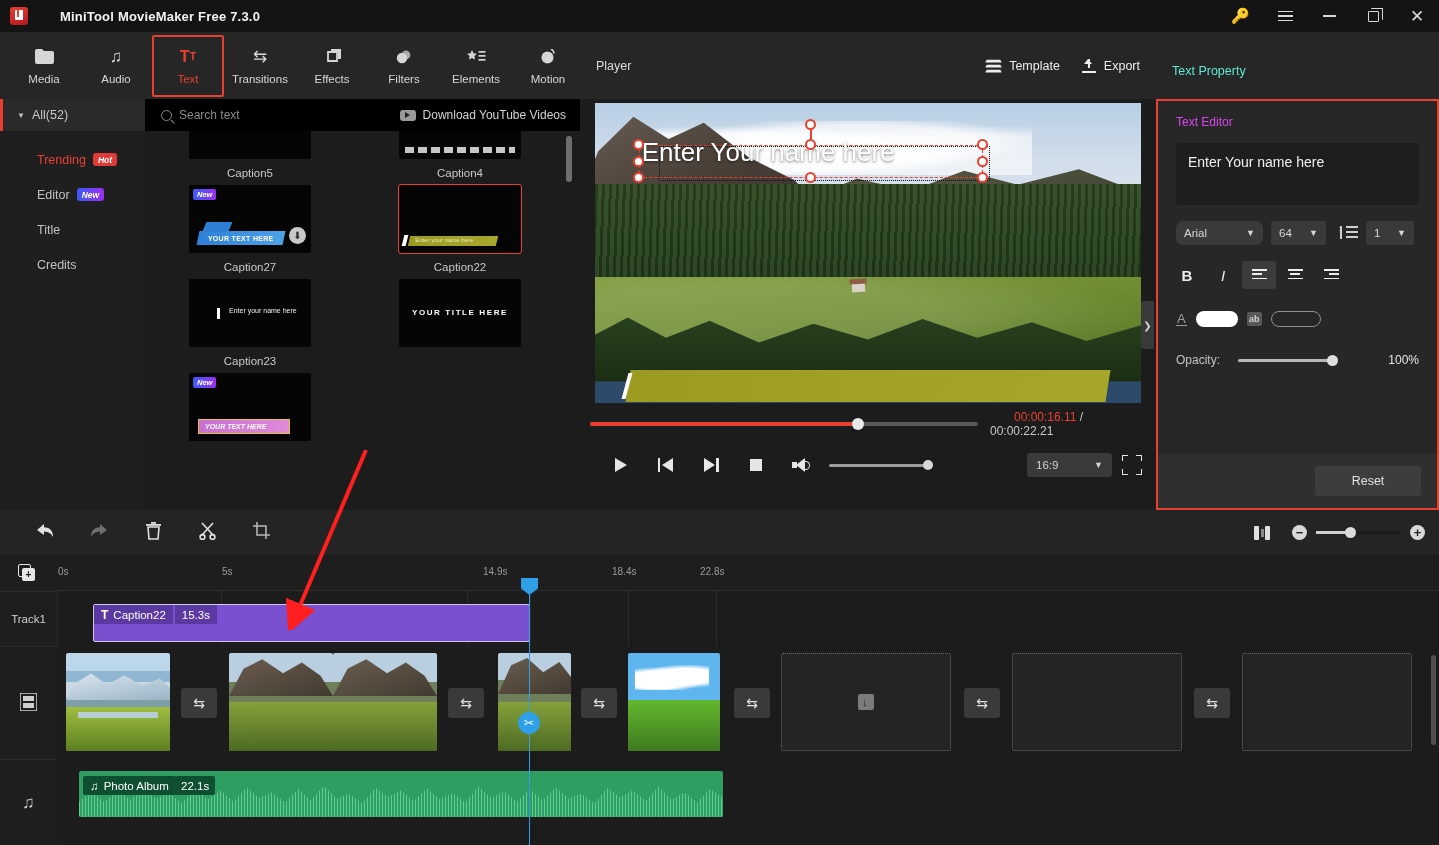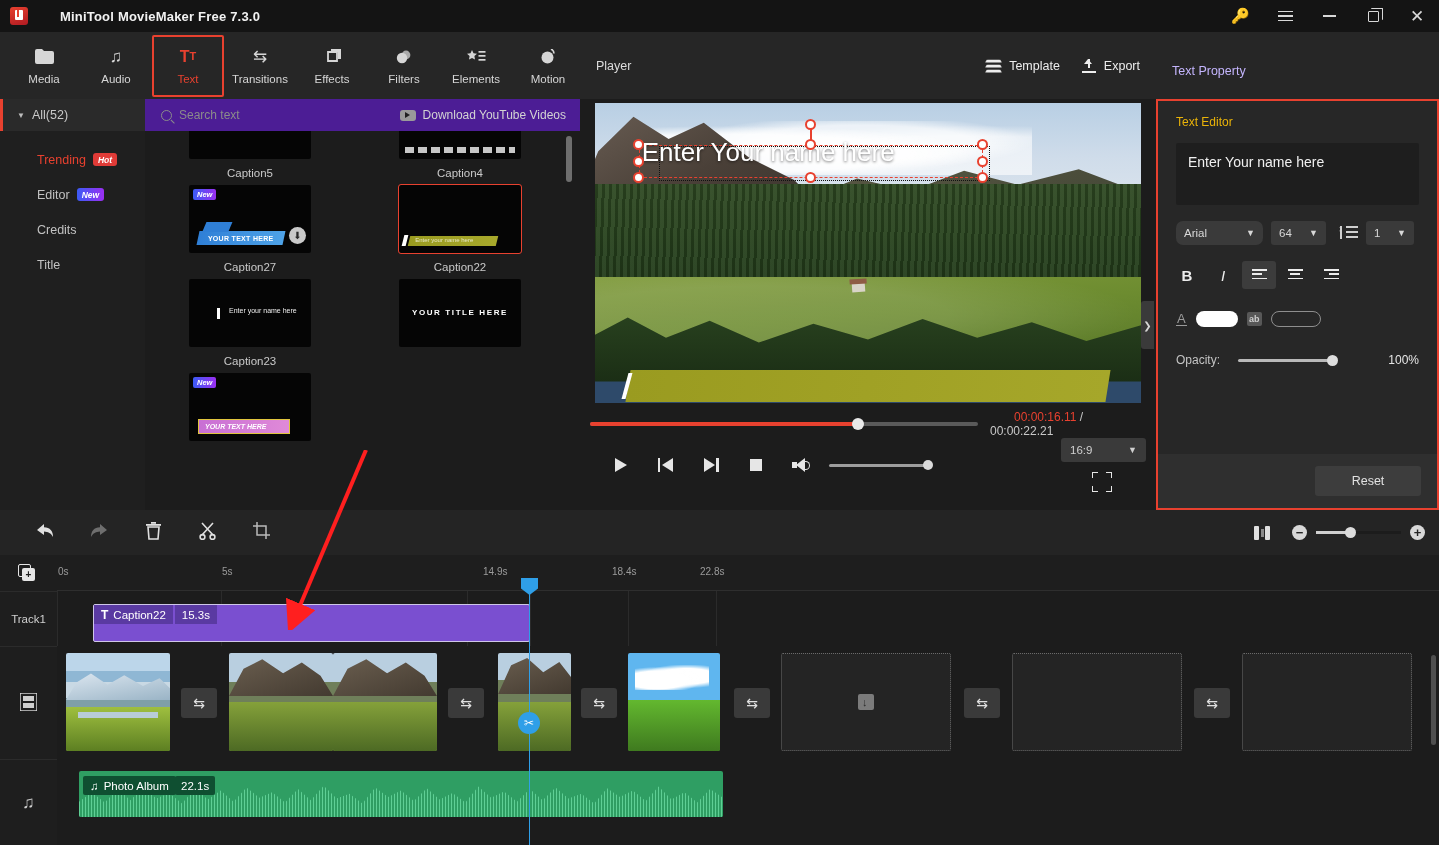--- a/index.html
+++ b/index.html
@@ -72,21 +72,21 @@
   }
   .cat-item.sel { color:#e8412f; }
   .cat-item:nth-child(2){ margin-top:11px; }
   .badge { font-size:8.5px; font-style:italic; font-weight:bold; color:#fff; padding:1.5px 5px; border-radius:3px; }
   .badge.hot { background:#e03b37; }
   .badge.new { background:linear-gradient(90deg,#3b5bf5,#9b2ff2); }
 
   
   .searchrow {
     position:absolute; left:145px; top:0; width:435px; height:32px;
-    background:#4c1d95; display:flex; align-items:center;
+    background:#000000; display:flex; align-items:center;
   }
   .srch { display:flex; align-items:center; gap:7px; margin-left:16px; font-size:12px; color:#8b8b8b; }
   .srch .mg { width:11px;height:11px;border:1.4px solid #8b8b8b;border-radius:50%;position:relative;display:inline-block;}
   .srch .mg::after{content:"";position:absolute;right:-4px;bottom:-3px;width:5px;height:1.4px;background:#8b8b8b;transform:rotate(45deg);}
   .dlyt { display:flex; align-items:center; gap:7px; margin-left:auto; margin-right:14px; font-size:12px; color:#d3d3d3; cursor:pointer;}
   .yticon{width:16px;height:11px;background:#9a9a9a;border-radius:3px;position:relative;display:inline-block;}
   .yticon::after{content:"";position:absolute;left:5.5px;top:2.5px;border-left:5px solid #1f1f1f;border-top:3px solid transparent;border-bottom:3px solid transparent;}
 
   
   .grid {
@@ -214,40 +214,40 @@
     border-top:7px solid transparent;border-bottom:7px solid transparent;}
   .stopb{width:12px;height:12px;background:#e6e6e6;}
   .spk{position:relative;width:18px;height:14px;}
   .spk::before{content:"";position:absolute;left:0;top:4px;width:5px;height:6px;background:#e6e6e6;}
   .spk::after{content:"";position:absolute;left:4px;top:0;border-right:9px solid #e6e6e6;
     border-top:7px solid transparent;border-bottom:7px solid transparent;}
   .spkw{position:absolute;left:13px;top:2.5px;width:5px;height:9px;border:1.6px solid #e6e6e6;
     border-left:none;border-radius:0 6px 6px 0;}
   .vol{position:relative;width:100px;height:3px;background:#9d9d9d;border-radius:2px;margin-left:6px;}
   .vol-knob{position:absolute;right:-4px;top:-3.5px;width:10px;height:10px;border-radius:50%;background:#dadada;}
-  .ratio{margin-left:auto;display:flex;align-items:center;gap:10px;flex-direction:column;}
+  .ratio{margin-left:auto;display:flex;align-items:center;gap:10px;}
   .sel-ratio{width:85px;height:24px;background:#3a3a3a;border-radius:3px;display:flex;align-items:center;
     padding:0 9px;font-size:11.5px;color:#d0d0d0;cursor:pointer;}
   .sel-ratio .cv{margin-left:auto;font-size:9px;}
   .fullb{width:20px;height:20px;position:relative;cursor:pointer;margin-right:4px;}
   .fullb i{position:absolute;width:6px;height:6px;border:1.8px solid #e6e6e6;}
   .fullb i:nth-child(1){left:0;top:0;border-right:none;border-bottom:none;}
   .fullb i:nth-child(2){right:0;top:0;border-left:none;border-bottom:none;}
   .fullb i:nth-child(3){left:0;bottom:0;border-right:none;border-top:none;}
   .fullb i:nth-child(4){right:0;bottom:0;border-left:none;border-top:none;}
 
   
   .proppanel{position:absolute;left:1156px;top:32px;width:283px;height:478px;background:#262626;}
-  .prophdr{height:78px;display:flex;align-items:center;padding-left:16px;font-size:12.5px;color:#c4b5fd;}
+  .prophdr{height:78px;display:flex;align-items:center;padding-left:16px;font-size:12.5px;color:#5eead4;}
   .propbody{position:absolute;left:0;top:67px;width:283px;height:411px;background:#272727;
     border:2px solid #e8412f;}
   .collapse{position:absolute;left:-17px;top:200px;width:13px;height:48px;background:#3a3a3a;
     border-radius:3px 0 0 3px;display:flex;align-items:center;justify-content:center;
     color:#d6d6d6;font-size:10px;cursor:pointer;}
-  .sec-title{font-size:12px;color:#eab308;margin:14px 0 0 18px;}
+  .sec-title{font-size:12px;color:#d946ef;margin:14px 0 0 18px;}
   .ta{margin:14px 18px 0 18px;height:62px;background:#1e1e1e;border-radius:2px;
     padding:11px 12px;font-size:14px;color:#f0f0f0;}
   .ctlrow{display:flex;align-items:center;gap:8px;margin:16px 18px 0 18px;}
   .dd{height:24px;background:#3a3a3a;border-radius:3px;display:flex;align-items:center;
     padding:0 8px;font-size:11.5px;color:#d8d8d8;cursor:pointer;}
   .dd .cv{margin-left:auto;font-size:9px;padding-left:6px;}
   .dd.font{width:87px;border-radius:7px;} .dd.size{width:55px;} .dd.ls{width:48px;}
   .lsico{width:18px;height:16px;position:relative;margin-left:6px;}
   .lsico i{position:absolute;right:0;height:1.6px;background:#cfcfcf;}
   .lsico i:nth-child(1){top:1px;width:12px;} .lsico i:nth-child(2){top:6px;width:12px;}
@@ -450,24 +450,24 @@
       </div>
       <div class="cat-item sel">
         <span>Trending</span>
         <span class="badge hot">Hot</span>
       </div>
       <div class="cat-item">
         <span>Editor</span>
         <span class="badge new">New</span>
       </div>
       <div class="cat-item">
+        <span>Title</span>
+      </div>
+      <div class="cat-item">
         <span>Credits</span>
-      </div>
-      <div class="cat-item">
-        <span>Title</span>
       </div>
     </div>
 
     <div class="searchrow">
       <div class="srch">
         <span class="mg"></span>
         <span>Search text</span>
       </div>
       <div class="dlyt">
         <span class="yticon"></span>

